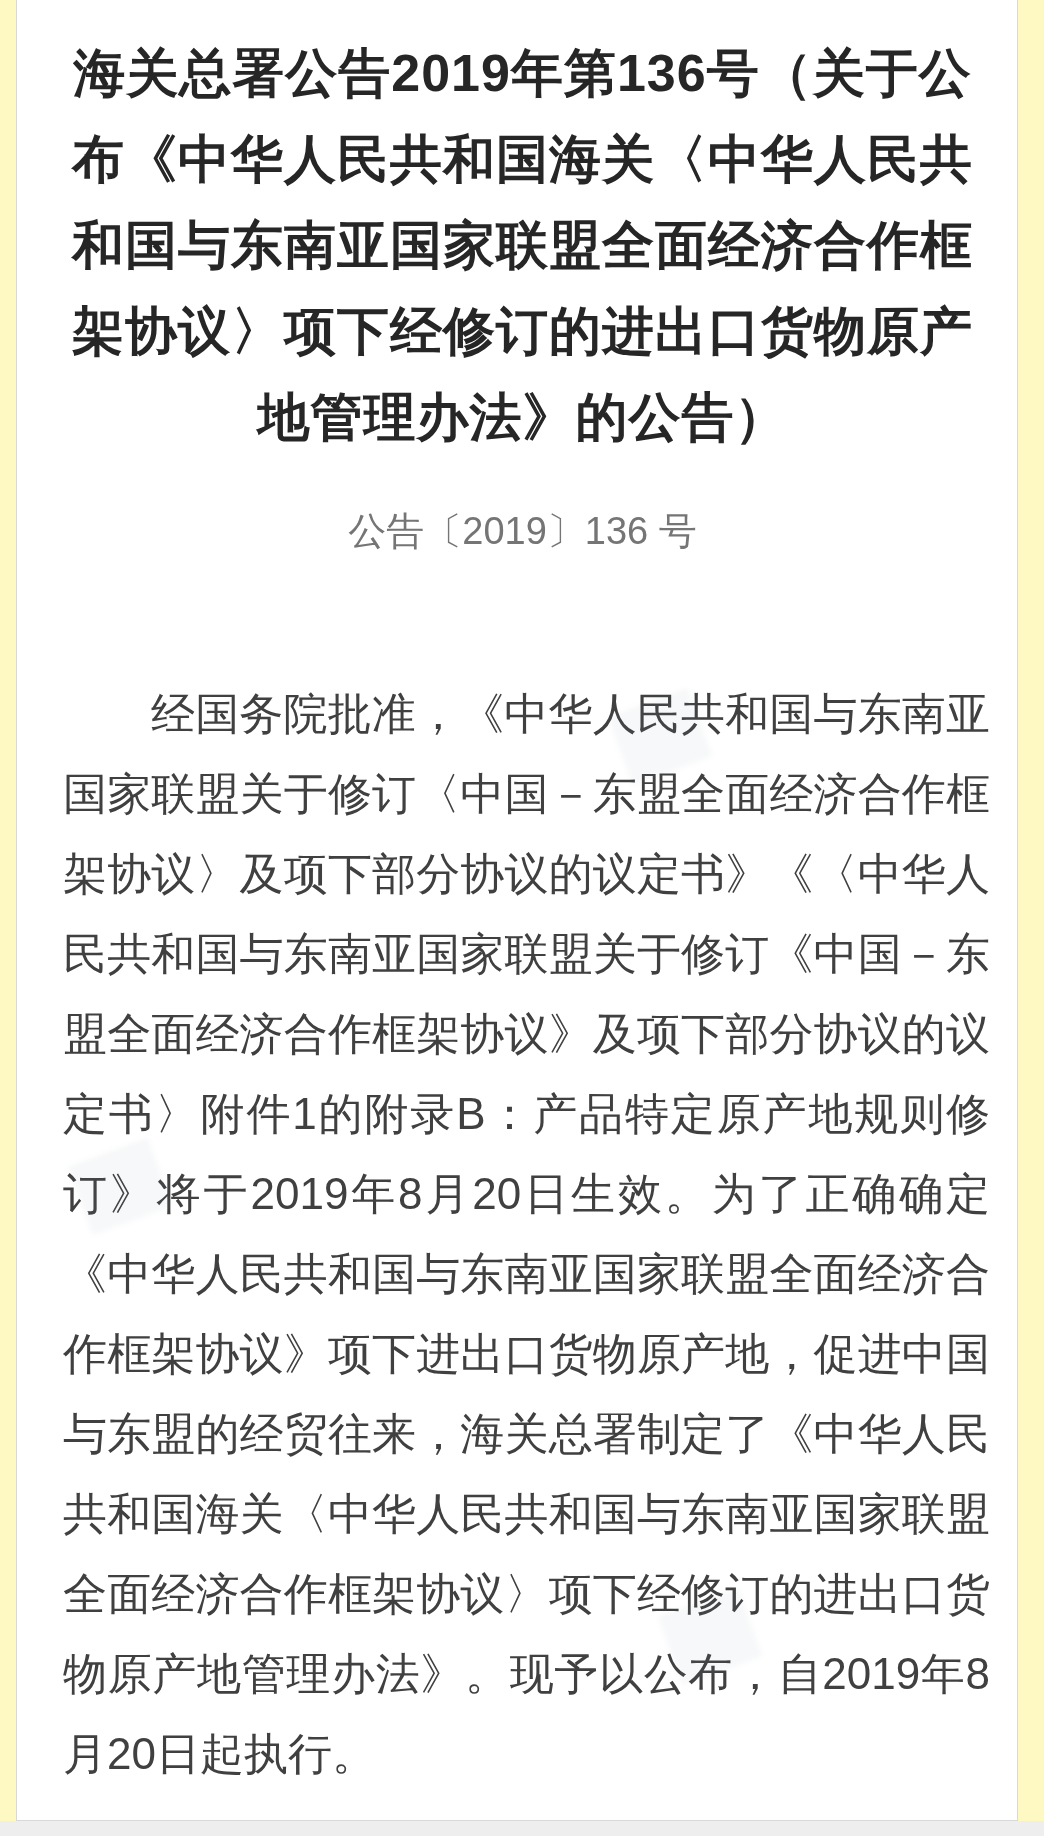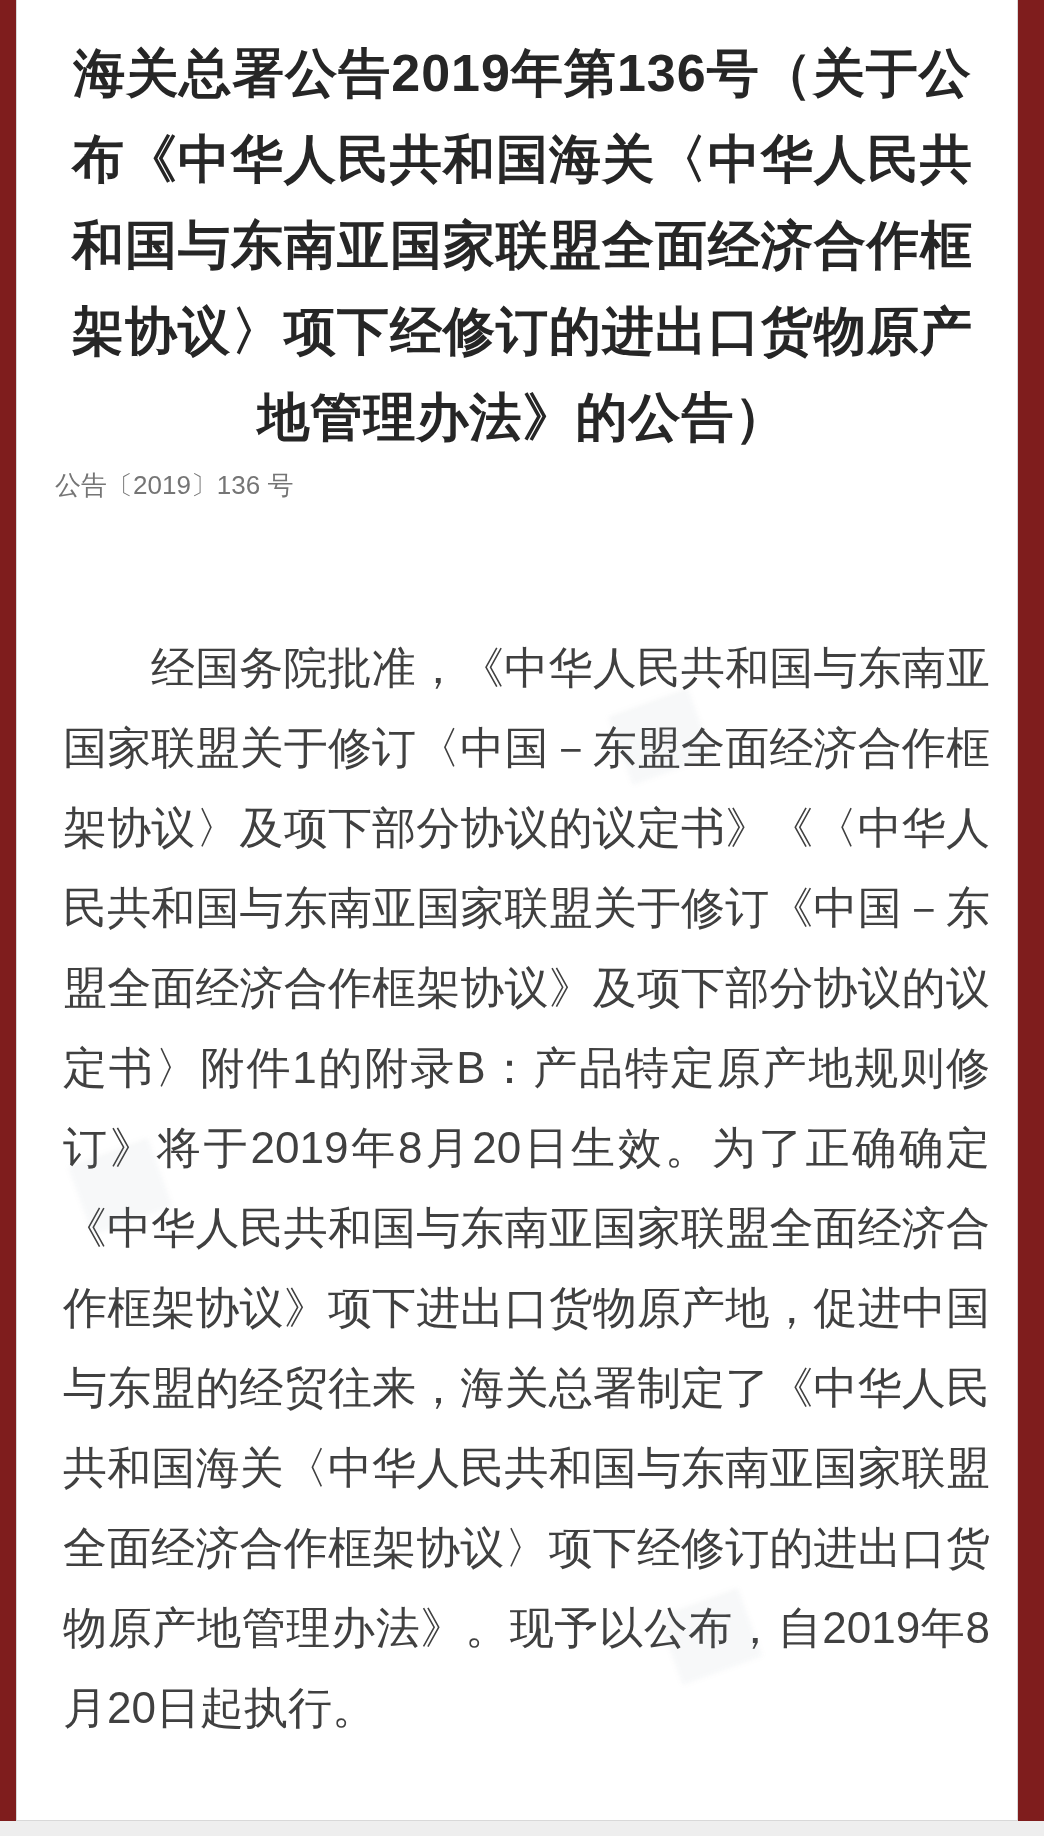--- a/index.html
+++ b/index.html
@@ -8,21 +8,21 @@
     width: 1044px;
     height: 1836px;
     background: #ffffff;
     font-family: "Liberation Sans", sans-serif;
     overflow: hidden;
   }
   .page {
     position: relative;
     width: 1044px;
     height: 1836px;
-    background: #7f1d1d;
+    background: #fef9c3;
   }
   .panel {
     position: absolute;
     left: 16px;
     top: 0;
     width: 1002px;
     height: 1821px;
     box-sizing: border-box;
     background: #ffffff;
     border-left: 1px solid #d8d8d8;
@@ -34,23 +34,25 @@
   .title {
     margin: 30px 0 0 0;
     font-size: 52px;
     line-height: 86px;
     font-weight: 700;
     color: #262626;
     text-align: center;
     letter-spacing: 1px;
   }
   .doc-number {
-    font-size: 26px;
+    margin-top: 46px;
+    font-size: 38px;
     line-height: 50px;
     color: #757575;
+    text-align: center;
   }
   .body-text {
     margin: 118px 0 0 8px;
     font-size: 44px;
     line-height: 80px;
     color: #404040;
     text-align: justify;
     text-indent: 2em;
     word-break: break-all;
   }

